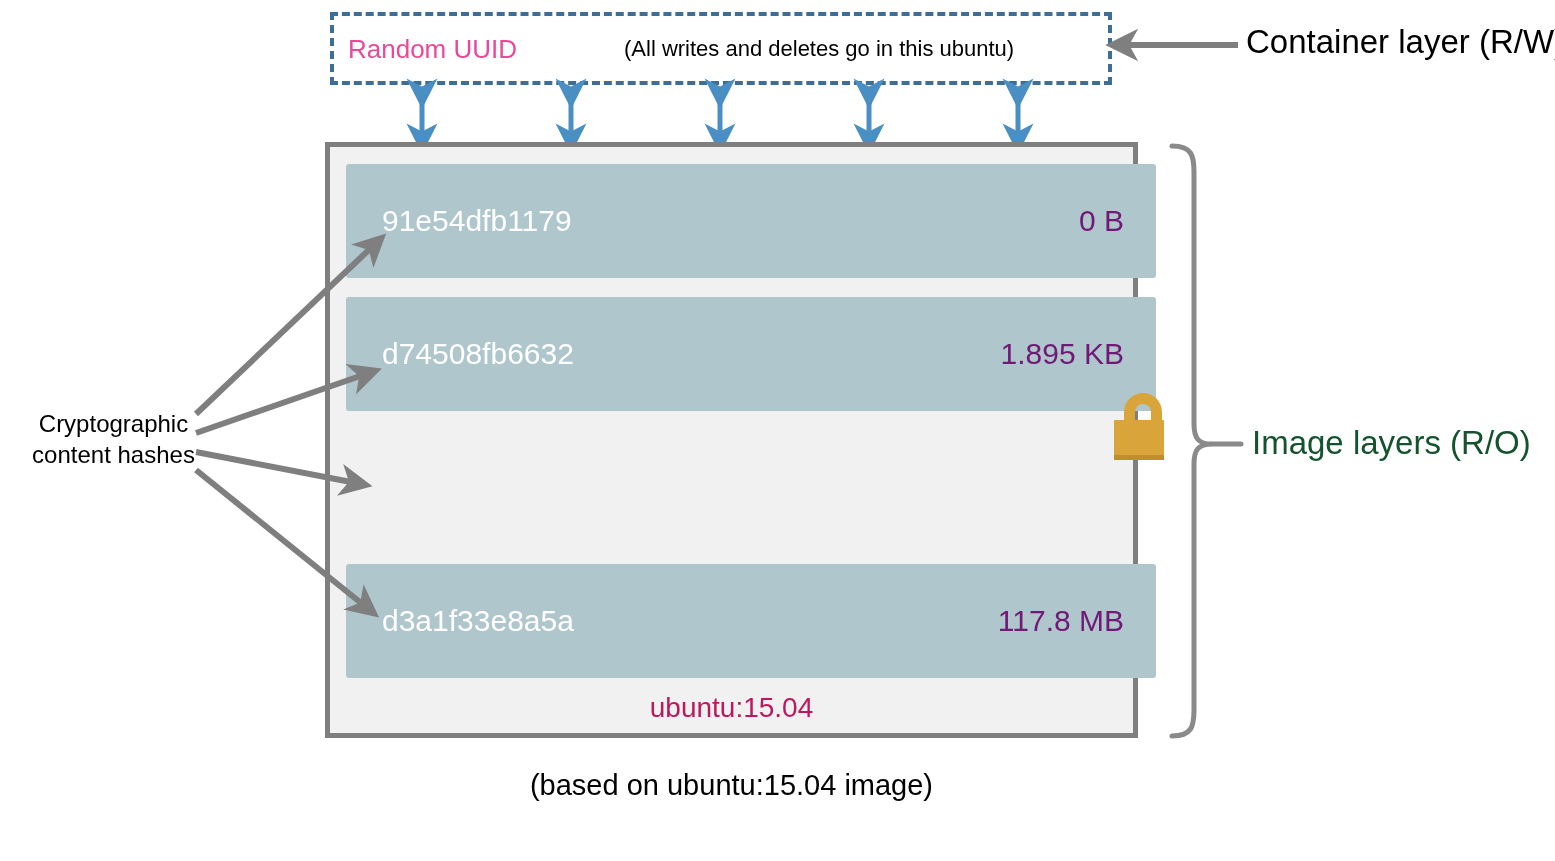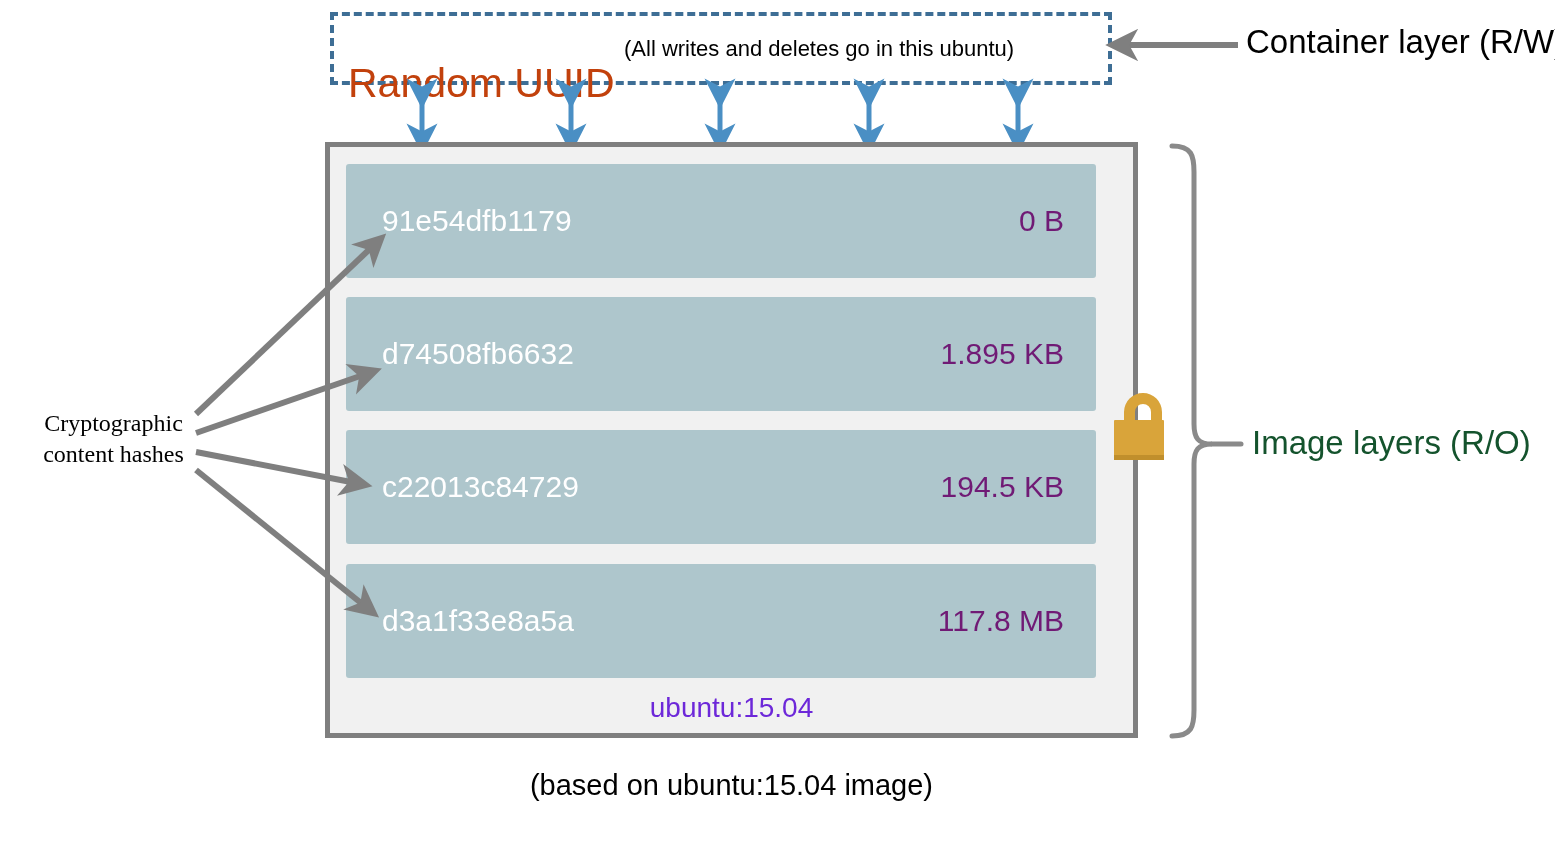--- a/index.html
+++ b/index.html
@@ -29,24 +29,23 @@
     height: 73px;
     border: 4px dashed #3E6E95;
     box-sizing: border-box;
     background: #ffffff;
   }
   .rw-uuid {
     position: absolute;
     left: 14px;
     top: 50%;
     transform: translateY(-50%);
-    font-size: 41px;
-    color: #c2410c;
-    white-space: nowrap;
-    margin-top: 34px;
+    font-size: 26px;
+    color: #ec4899;
+    white-space: nowrap;
   }
   .rw-note {
     position: absolute;
     left: 290px;
     top: 50%;
     transform: translateY(-50%);
     font-size: 22px;
     color: #000;
     white-space: nowrap;
   }
@@ -66,21 +65,21 @@
     top: 142px;
     width: 813px;
     height: 596px;
     background: #F1F1F1;
     border: 5px solid #7F7F7F;
     box-sizing: border-box;
   }
   .layer-bar {
     position: absolute;
     left: 346px;
-    width: 750px;
+    width: 810px;
     height: 114px;
     background: #AEC6CC;
     border-radius: 3px;
   }
   .layer-bar .hash {
     position: absolute;
     left: 36px;
     top: 50%;
     transform: translateY(-50%);
     font-size: 30px;
@@ -96,21 +95,21 @@
     color: #701a75;
     white-space: nowrap;
   }
   .image-name {
     position: absolute;
     left: 325px;
     width: 813px;
     top: 692px;
     text-align: center;
     font-size: 28px;
-    color: #6d28d9;
+    color: #be185d;
   }
 
   
   .caption {
     position: absolute;
     left: 325px;
     width: 813px;
     top: 765px;
     text-align: center;
     font-size: 29px;
@@ -139,21 +138,20 @@
   
   .label-hashes {
     position: absolute;
     left: 16px;
     top: 408px;
     width: 195px;
     text-align: center;
     font-size: 24px;
     line-height: 31px;
     color: #000;
-    font-family: Liberation Serif, serif;
   }
 
   
   .overlay {
     position: absolute;
     left: 0; top: 0;
     width: 1555px; height: 861px;
     pointer-events: none;
   }
 </style>
@@ -185,24 +183,20 @@
   <div class="container-box"></div>
 
   <div class="layer-bar" style="top:164px">
     <span class="hash">91e54dfb1179</span>
     <span class="size">0 B</span>
   </div>
   <div class="layer-bar" style="top:297px">
     <span class="hash">d74508fb6632</span>
     <span class="size">1.895 KB</span>
   </div>
-  <div class="layer-bar" style="top:430px">
-    <span class="hash">c22013c84729</span>
-    <span class="size">194.5 KB</span>
-  </div>
   <div class="layer-bar" style="top:564px">
     <span class="hash">d3a1f33e8a5a</span>
     <span class="size">117.8 MB</span>
   </div>
 
   <div class="image-name">ubuntu:15.04</div>
 
   <div class="label-hashes">
     <div>Cryptographic</div>
     <div>content hashes</div>

